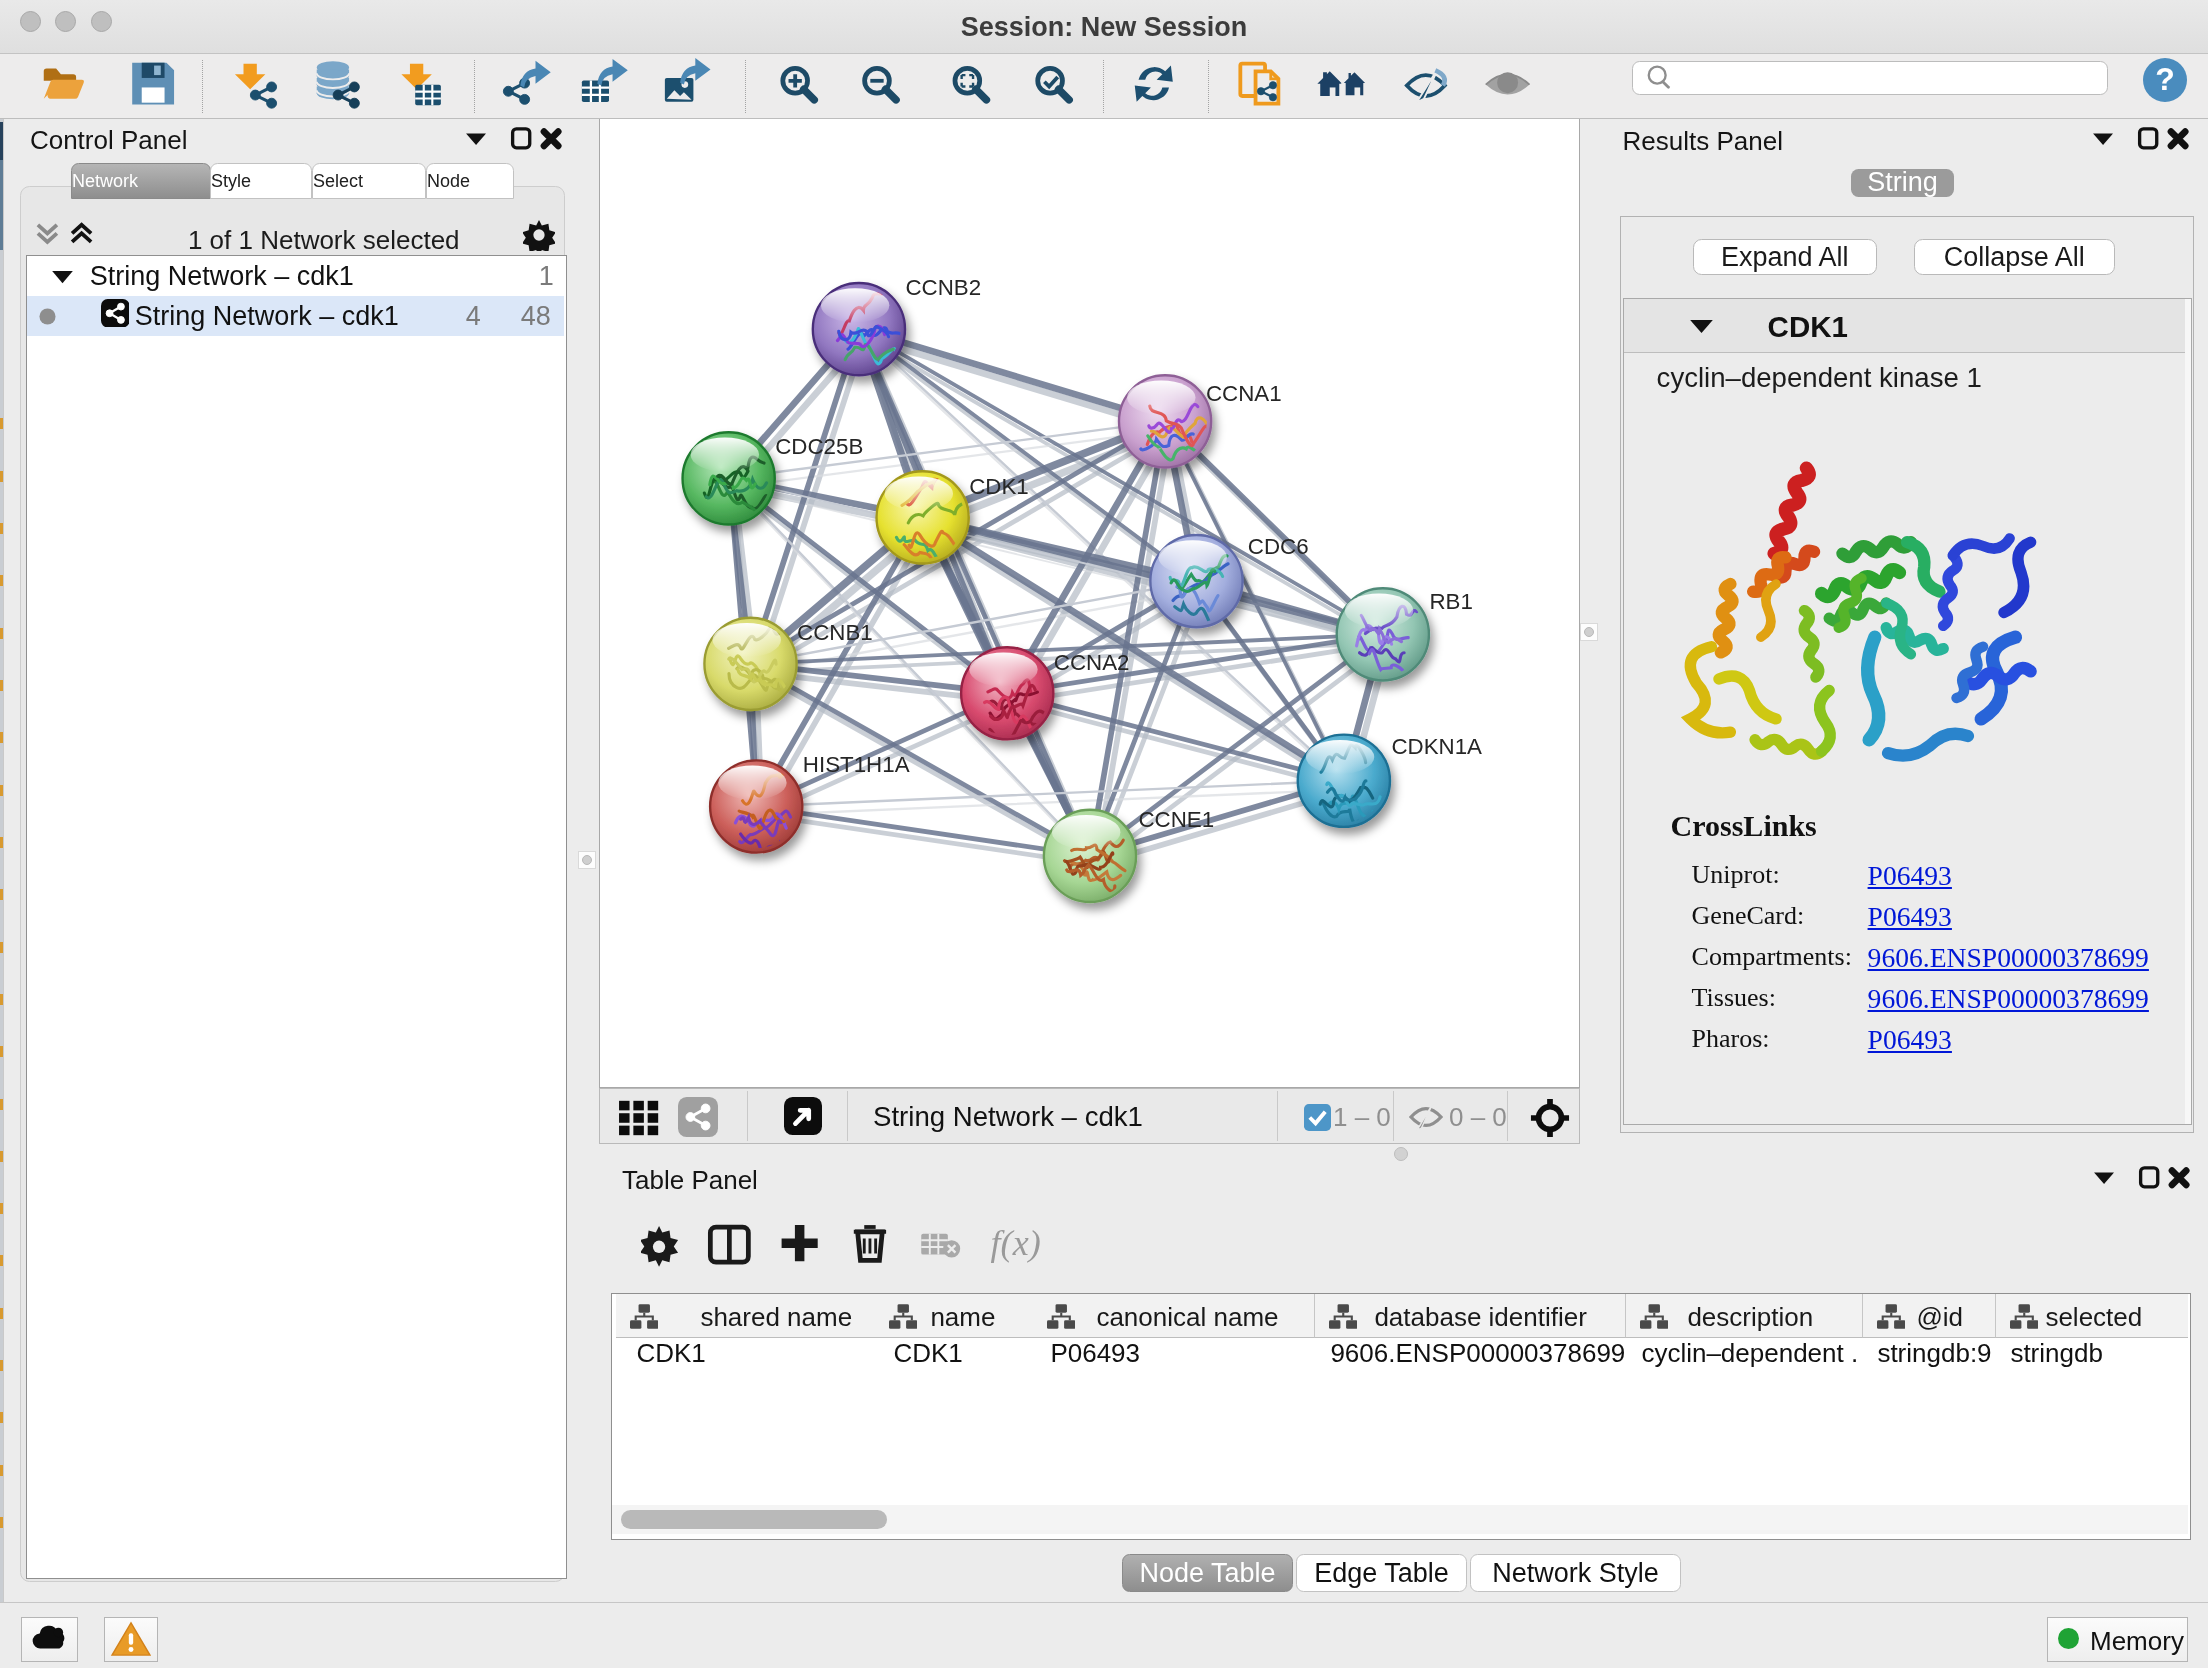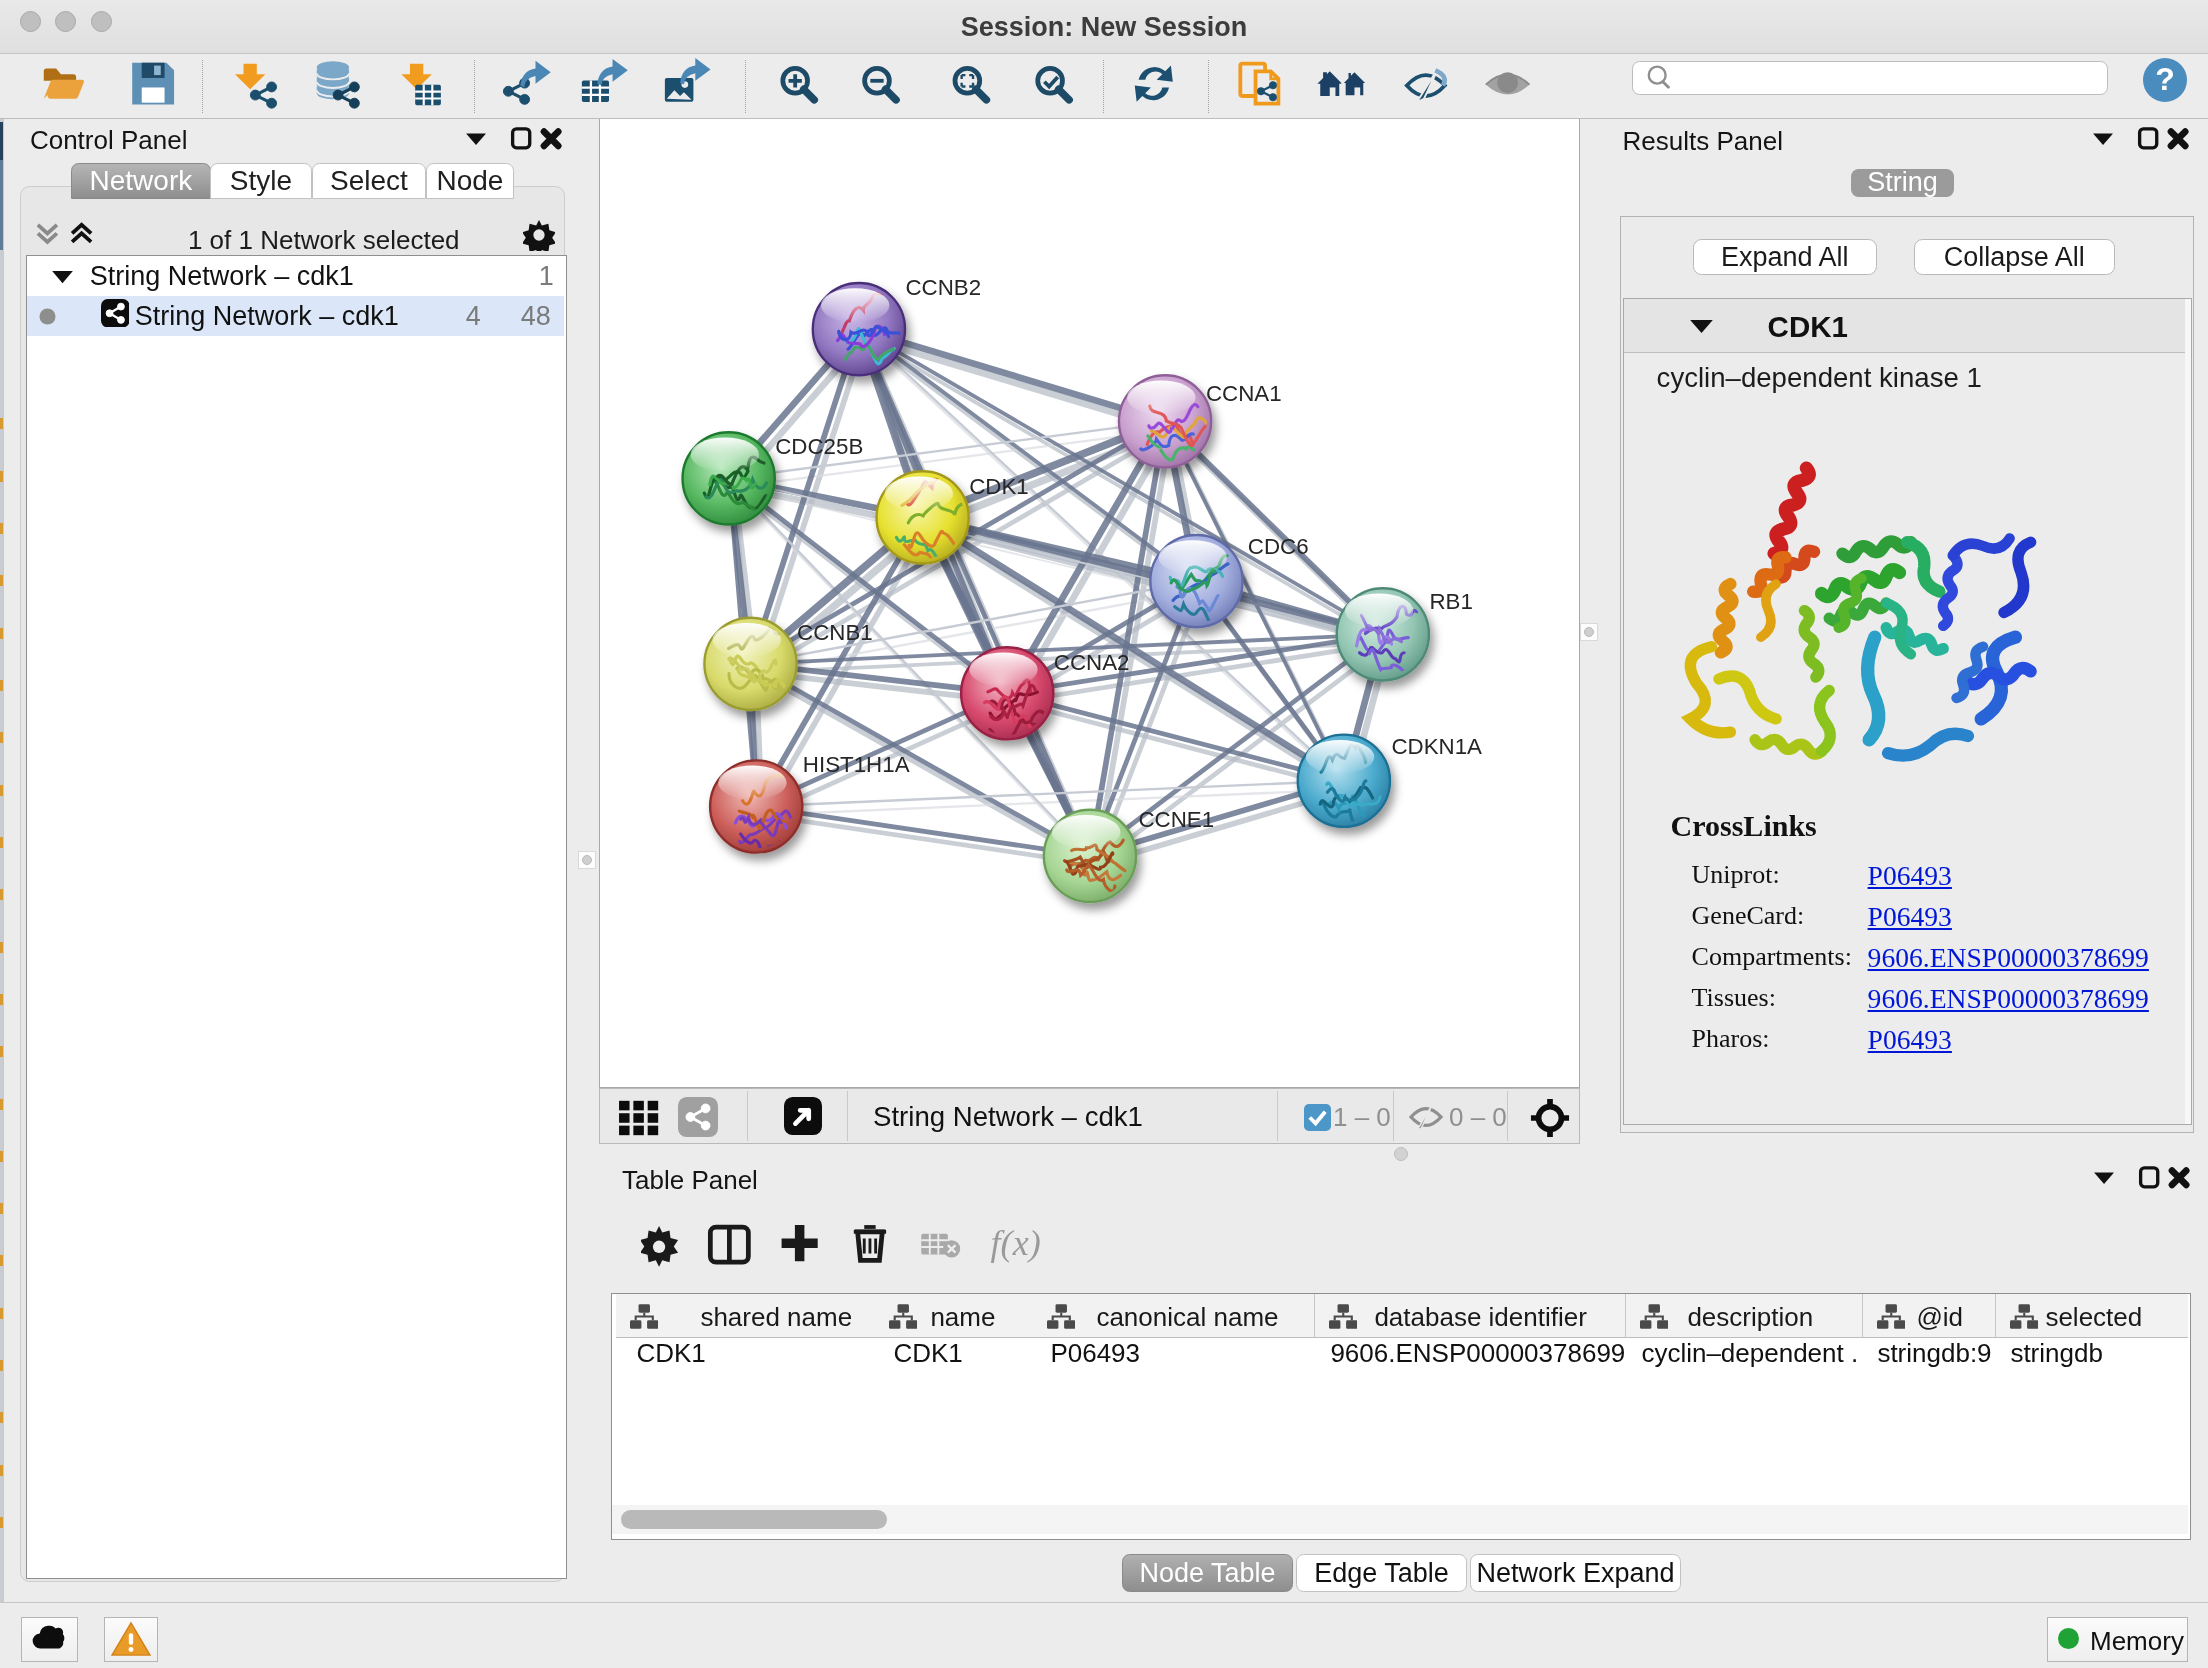--- a/index.html
+++ b/index.html
@@ -24,21 +24,21 @@
   background:#fff; border:1.9px solid #bcbcbc; border-radius:7.6px; }
 
 
 .ptitle { font-size:26px; color:#141414; }
 
 
 #cpanel { position:absolute; left:2.9px; top:119px; width:564px; height:1483px; background:#ececec; border-left:1px solid #c9c9c9;}
 #cp-sub { position:absolute; left:16px; top:67px; width:545px; height:1396px;
   background:#e7e7e7; border:1px solid #cdcdcd; border-radius:9.5px; }
 .tab { position:absolute; top:44px; height:36px; border:1px solid #c2c2c2;
-  background:#fff; color:#202020; font-size:28px; text-align:center; line-height:34px;
+  background:#fff; color:#202020; font-size:18px; text-align:left; line-height:34px;
   border-radius:7.6px 7.6px 0 0; z-index:3; }
 .tabsel { background:linear-gradient(#b5b5b5,#8e8e8e); color:#fff; border-color:#8a8a8a; }
 #cp-list { position:absolute; left:4.8px; top:68px; width:541px; height:1324px;
   background:#fff; border:1.9px solid #8f8f8f; }
 .trow { position:absolute; left:0; width:537px; height:40px; font-size:27px; color:#111; }
 
 
 #canvas { position:absolute; left:599px; top:119px; width:981px; height:969px;
   background:#fff; border:1px solid #a8a8a8; border-top:none;}
 #viewbar { position:absolute; left:599px; top:1088px; width:981px; height:56px;
@@ -859,21 +859,21 @@
     <div class="td" style="left:718px;width:290px;">9606.ENSP00000378699</div>
     <div class="td" style="left:1029px;width:219px;overflow:hidden;white-space:nowrap;">cyclin–dependent ...</div>
     <div class="td" style="left:1265px;width:116px;overflow:hidden;white-space:nowrap;">stringdb:9...</div>
     <div class="td" style="left:1398px;width:176px;">stringdb</div>
     <div class="abs" style="left:0px;top:211px;width:1576px;height:28.5px;background:#f4f4f4;">
       <div class="abs" style="left:8.6px;top:4.8px;width:266px;height:19px;background:#b9b9b9;border-radius:9.5px;"></div>
     </div>
   </div>
   <div class="btab btabsel" style="left:523px;width:171px;">Node Table</div>
   <div class="btab" style="left:697px;width:171px;">Edge Table</div>
-  <div class="btab" style="left:871px;width:211px;">Network Expand</div>
+  <div class="btab" style="left:871px;width:211px;">Network Style</div>
 </div>
 
 <div id="statusbar">
   <div class="sbtn" style="left:21px;width:57px;">
     <svg width="42" height="30" viewBox="0 0 44 32" style="position:absolute;left:6.7px;top:5.7px;">
       <path d="M12,26 a8,8 0 0 1 -1,-16 a10,10 0 0 1 19,-2 a7,7 0 0 1 6,11 a6,6 0 0 1 -4,7 z" fill="#0d0d0d"></path>
       <circle cx="31" cy="9" r="5" fill="#0d0d0d"></circle>
     </svg>
   </div>
   <div class="sbtn" style="left:104px;width:54px;">

